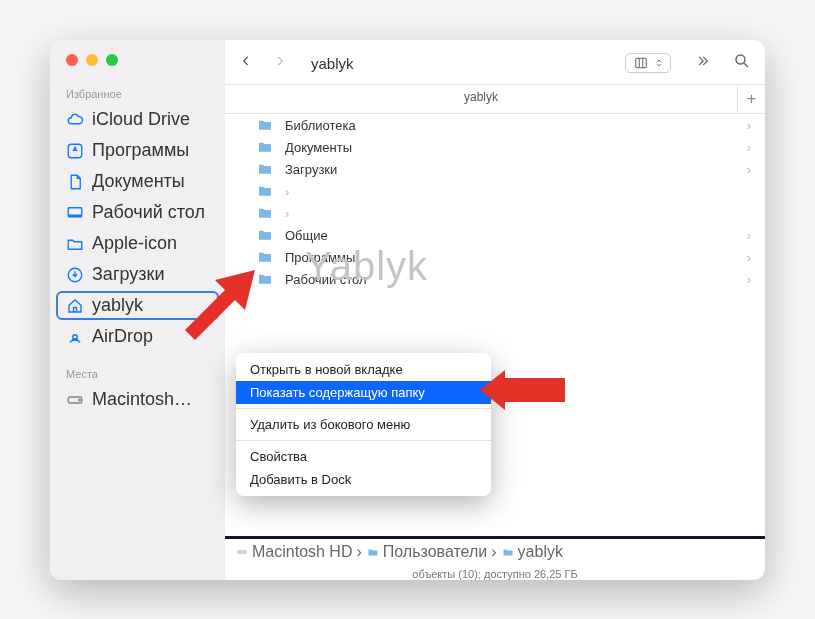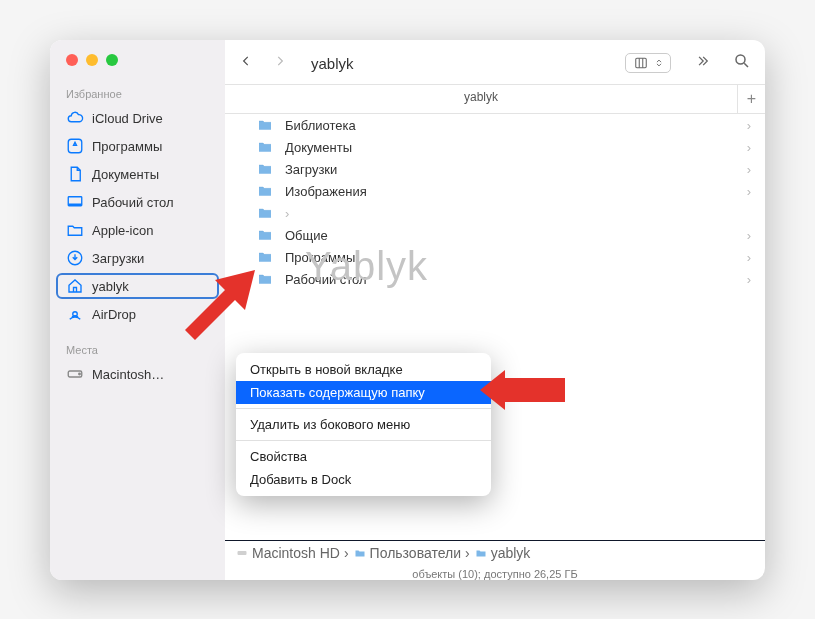--- a/index.html
+++ b/index.html
@@ -3,21 +3,21 @@
 <meta charset="utf-8">
 <style>
 * { box-sizing: border-box; margin: 0; padding: 0; font-family: -apple-system, "Helvetica Neue", Arial, sans-serif; }
 body { background: #f5f5f5; width: 815px; height: 619px; position: relative; padding: 40px 50px; }
 .window { width: 715px; height: 540px; background: #fff; border-radius: 12px; box-shadow: 0 12px 40px rgba(0,0,0,0.25); display: flex; overflow: hidden; position: relative; }
 .sidebar { width: 175px; background: #f1eff2; padding: 14px 0 0 0; display: flex; flex-direction: column; }
 .traffic { display: flex; gap: 8px; padding: 0 0 18px 16px; }
 .dot { width: 12px; height: 12px; border-radius: 50%; }
 .red { background: #ff5f57; } .yel { background: #febc2e; } .grn { background: #28c840; }
 .shead { font-size: 11px; color: #9a9a9a; padding: 4px 0 4px 16px; font-weight: 500; }
-.sitem { display: flex; align-items: center; gap: 8px; padding: 4px 10px; margin: 1px 6px; border-radius: 6px; font-size: 13px; color: #333; cursor: default; }
+.sitem { display: flex; align-items: center; gap: 8px; padding: 4px 10px; margin: 1px 6px; border-radius: 6px; font-size: 18px; color: #333; cursor: default; }
 .sitem.sel { border: 2px solid #3b7dd8; padding: 2px 8px; }
 .sicon { width: 18px; height: 18px; display: flex; align-items: center; justify-content: center; color: #0a7aff; flex-shrink: 0; }
 .sicon.gray { color: #888; }
 .main { flex: 1; display: flex; flex-direction: column; position: relative; }
 .toolbar { display: flex; align-items: center; padding: 12px 14px 10px 14px; gap: 10px; }
 .navbtns { display: flex; gap: 20px; color: #888; margin-right: 14px; }
 .navbtn { cursor: default; }
 .title { font-size: 15px; font-weight: 500; color: #333; flex: 1; }
 .tool-right { display: flex; align-items: center; gap: 22px; color: #666; }
 .viewbtn { display: flex; align-items: center; gap: 4px; border: 1px solid #ccc; border-radius: 5px; padding: 2px 6px; }
@@ -27,21 +27,21 @@
 .listarea { flex: 1; overflow: hidden; position: relative; }
 .frow { display: flex; align-items: center; padding: 3px 14px; font-size: 13px; color: #333; margin-left: 16px; }
 .ficon { width: 20px; height: 16px; margin-right: 10px; }
 .fname { flex: 1; }
 .chev { color: #bbb; }
 .watermark { position: absolute; top: 130px; left: 80px; font-size: 40px; color: #c4c4c4; font-weight: 400; letter-spacing: 1px; pointer-events: none; }
 .context { position: absolute; top: 313px; left: 186px; width: 255px; background: #fff; border-radius: 8px; box-shadow: 0 8px 30px rgba(0,0,0,0.3); padding: 5px 0; z-index: 10; }
 .citem { padding: 4px 14px; font-size: 13px; color: #222; cursor: default; }
 .citem.hl { background: #0a66ff; color: #fff; }
 .csep { height: 1px; background: #e0e0e0; margin: 4px 0; }
-.pathbar { border-top: 1px solid #0f172a; padding: 4px 10px; display: flex; align-items: center; gap: 4px; font-size: 14px; color: #666; }
+.pathbar { border-top: 3px solid #0f172a; padding: 4px 10px; display: flex; align-items: center; gap: 4px; font-size: 16px; color: #666; }
 .pitem { display: flex; align-items: center; gap: 3px; }
 .statusbar { text-align: center; font-size: 11px; color: #777; padding: 3px 0 0 0; }
 .arrow { position: absolute; z-index: 20; }
 .arrow svg { display: block; }
 </style>
 </head>
 <body>
 
 <div class="window">
   <div class="sidebar">
@@ -192,21 +192,20 @@
                 <path d="M3 6h6l2 2h10" fill="none" stroke="#5a9fd4" stroke-width="0.5"></path>
               </svg></span>
             <span class="fname">Загрузки</span>
             <span class="chev">›</span>
           </div>
           <div class="frow">
             <span class="ficon"><svg width="20" height="16" viewBox="0 0 24 24">
                 <path d="M3 6h6l2 2h10v11H3z" fill="#7db7e8"></path>
                 <path d="M3 6h6l2 2h10" fill="none" stroke="#5a9fd4" stroke-width="0.5"></path>
               </svg></span>
-            <span class="fname">Изображения</span>
             <span class="chev">›</span>
           </div>
           <div class="frow">
             <span class="ficon"><svg width="20" height="16" viewBox="0 0 24 24">
                 <path d="M3 6h6l2 2h10v11H3z" fill="#7db7e8"></path>
                 <path d="M3 6h6l2 2h10" fill="none" stroke="#5a9fd4" stroke-width="0.5"></path>
               </svg></span>
             <span class="chev">›</span>
           </div>
           <div class="frow">

